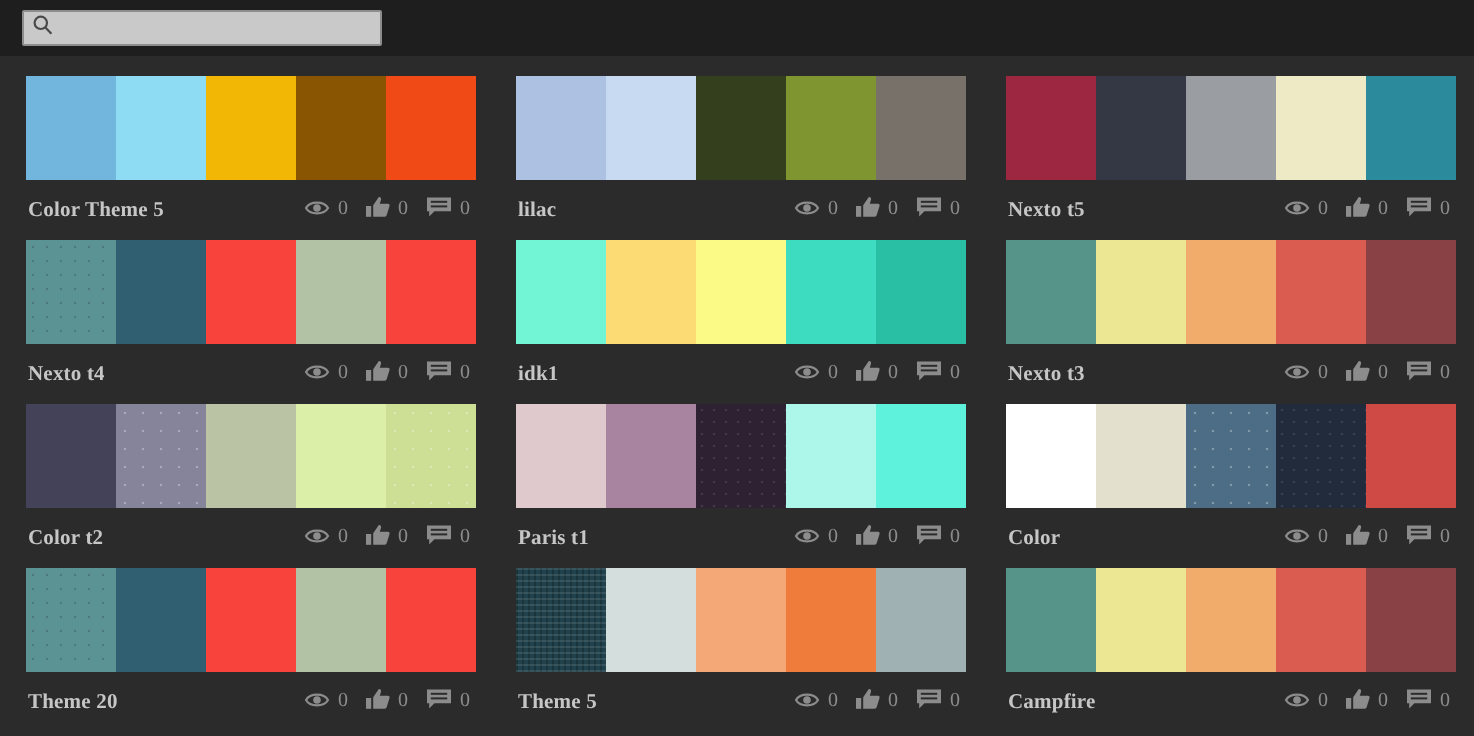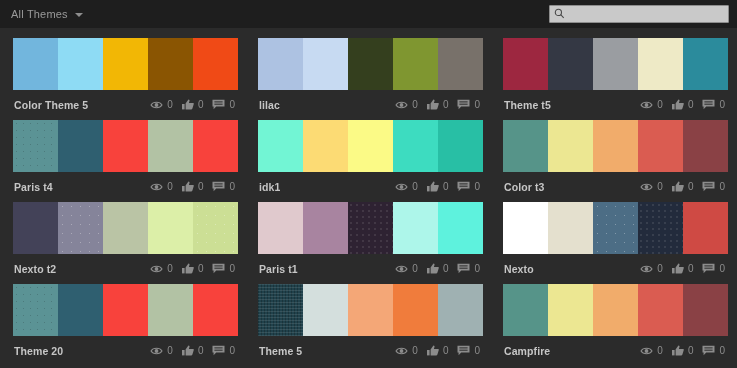--- a/index.html
+++ b/index.html
@@ -106,20 +106,21 @@
     flex: 1 1 20%;
     height: 100%;
   }
 
   .card-meta {
     height: 30px;
     display: flex;
     align-items: center;
     justify-content: space-between;
     padding: 0 3px 0 1px;
+    font-family: Liberation Serif, serif;
   }
 
   .theme-name {
     font-size: 10.5px;
     color: #c6c6c6;
     font-weight: bold;
     letter-spacing: 0.1px;
     white-space: nowrap;
     overflow: hidden;
     text-overflow: ellipsis;
@@ -163,24 +164,20 @@
     background-image:
       repeating-linear-gradient(0deg, rgba(255,255,255,0.10) 0 1px, transparent 1px 3px),
       repeating-linear-gradient(90deg, rgba(0,0,0,0.22) 0 1px, transparent 1px 3px);
   }
 </style>
 </head>
 <body>
 
 <div class="header">
 
-  <div class="filter-dropdown">
-    <span class="filter-label">All Themes</span>
-    <span class="chevron-down"></span>
-  </div>
 
   <div class="search-wrap">
     <span class="search-icon">
       <svg width="11" height="11" viewBox="0 0 11 11">
         <circle cx="4.4" cy="4.4" r="3.1" fill="none" stroke="#4a4a4a" stroke-width="1.1"></circle>
         <line x1="6.7" y1="6.7" x2="9.7" y2="9.9" stroke="#4a4a4a" stroke-width="1.1"></line>
       </svg>
     </span>
     <input class="search-input" type="text" placeholder="" style="">
   </div>
@@ -262,21 +259,21 @@
     </div>
     <div class="theme-card">
       <div class="swatch-row">
         <div class="swatch " style="background-color: rgb(157, 39, 64);"></div>
         <div class="swatch " style="background-color: rgb(52, 56, 68);"></div>
         <div class="swatch " style="background-color: rgb(154, 157, 161);"></div>
         <div class="swatch " style="background-color: rgb(238, 234, 198);"></div>
         <div class="swatch " style="background-color: rgb(43, 139, 156);"></div>
       </div>
       <div class="card-meta">
-        <span class="theme-name">Theme t5</span>
+        <span class="theme-name">Nexto t5</span>
         <div class="stats">
           <div class="stat">
             <span class="stat-icon"><svg width="13" height="10" viewBox="0 0 13 10">
                 <path d="M1 5 C3 1.4 10 1.4 12 5 C10 8.6 3 8.6 1 5 Z" fill="none" stroke="#8c8c8c" stroke-width="1.1"></path>
                 <circle cx="6.5" cy="5" r="1.9" fill="#8c8c8c"></circle>
               </svg></span>
             <span class="stat-count">0</span>
           </div>
           <div class="stat">
             <span class="stat-icon"><svg width="12" height="11" viewBox="0 0 12 11">
@@ -298,21 +295,21 @@
     </div>
     <div class="theme-card">
       <div class="swatch-row">
         <div class="swatch tex-dots" style="background-color: rgb(91, 147, 149);"></div>
         <div class="swatch " style="background-color: rgb(47, 95, 112);"></div>
         <div class="swatch " style="background-color: rgb(248, 66, 60);"></div>
         <div class="swatch " style="background-color: rgb(178, 194, 164);"></div>
         <div class="swatch " style="background-color: rgb(248, 66, 60);"></div>
       </div>
       <div class="card-meta">
-        <span class="theme-name">Paris t4</span>
+        <span class="theme-name">Nexto t4</span>
         <div class="stats">
           <div class="stat">
             <span class="stat-icon"><svg width="13" height="10" viewBox="0 0 13 10">
                 <path d="M1 5 C3 1.4 10 1.4 12 5 C10 8.6 3 8.6 1 5 Z" fill="none" stroke="#8c8c8c" stroke-width="1.1"></path>
                 <circle cx="6.5" cy="5" r="1.9" fill="#8c8c8c"></circle>
               </svg></span>
             <span class="stat-count">0</span>
           </div>
           <div class="stat">
             <span class="stat-icon"><svg width="12" height="11" viewBox="0 0 12 11">
@@ -370,21 +367,21 @@
     </div>
     <div class="theme-card">
       <div class="swatch-row">
         <div class="swatch " style="background-color: rgb(86, 148, 137);"></div>
         <div class="swatch " style="background-color: rgb(236, 231, 146);"></div>
         <div class="swatch " style="background-color: rgb(241, 172, 107);"></div>
         <div class="swatch " style="background-color: rgb(218, 92, 81);"></div>
         <div class="swatch " style="background-color: rgb(138, 65, 69);"></div>
       </div>
       <div class="card-meta">
-        <span class="theme-name">Color t3</span>
+        <span class="theme-name">Nexto t3</span>
         <div class="stats">
           <div class="stat">
             <span class="stat-icon"><svg width="13" height="10" viewBox="0 0 13 10">
                 <path d="M1 5 C3 1.4 10 1.4 12 5 C10 8.6 3 8.6 1 5 Z" fill="none" stroke="#8c8c8c" stroke-width="1.1"></path>
                 <circle cx="6.5" cy="5" r="1.9" fill="#8c8c8c"></circle>
               </svg></span>
             <span class="stat-count">0</span>
           </div>
           <div class="stat">
             <span class="stat-icon"><svg width="12" height="11" viewBox="0 0 12 11">
@@ -406,21 +403,21 @@
     </div>
     <div class="theme-card">
       <div class="swatch-row">
         <div class="swatch " style="background-color: rgb(67, 66, 88);"></div>
         <div class="swatch tex-dots-light" style="background-color: rgb(133, 132, 154);"></div>
         <div class="swatch " style="background-color: rgb(186, 196, 165);"></div>
         <div class="swatch " style="background-color: rgb(220, 239, 168);"></div>
         <div class="swatch tex-dots-light" style="background-color: rgb(204, 223, 149);"></div>
       </div>
       <div class="card-meta">
-        <span class="theme-name">Nexto t2</span>
+        <span class="theme-name">Color t2</span>
         <div class="stats">
           <div class="stat">
             <span class="stat-icon"><svg width="13" height="10" viewBox="0 0 13 10">
                 <path d="M1 5 C3 1.4 10 1.4 12 5 C10 8.6 3 8.6 1 5 Z" fill="none" stroke="#8c8c8c" stroke-width="1.1"></path>
                 <circle cx="6.5" cy="5" r="1.9" fill="#8c8c8c"></circle>
               </svg></span>
             <span class="stat-count">0</span>
           </div>
           <div class="stat">
             <span class="stat-icon"><svg width="12" height="11" viewBox="0 0 12 11">
@@ -478,21 +475,21 @@
     </div>
     <div class="theme-card">
       <div class="swatch-row">
         <div class="swatch " style="background-color: rgb(255, 255, 255);"></div>
         <div class="swatch " style="background-color: rgb(228, 224, 206);"></div>
         <div class="swatch tex-dots-light" style="background-color: rgb(76, 109, 133);"></div>
         <div class="swatch tex-dots-dark" style="background-color: rgb(34, 43, 60);"></div>
         <div class="swatch " style="background-color: rgb(207, 74, 68);"></div>
       </div>
       <div class="card-meta">
-        <span class="theme-name">Nexto</span>
+        <span class="theme-name">Color</span>
         <div class="stats">
           <div class="stat">
             <span class="stat-icon"><svg width="13" height="10" viewBox="0 0 13 10">
                 <path d="M1 5 C3 1.4 10 1.4 12 5 C10 8.6 3 8.6 1 5 Z" fill="none" stroke="#8c8c8c" stroke-width="1.1"></path>
                 <circle cx="6.5" cy="5" r="1.9" fill="#8c8c8c"></circle>
               </svg></span>
             <span class="stat-count">0</span>
           </div>
           <div class="stat">
             <span class="stat-icon"><svg width="12" height="11" viewBox="0 0 12 11">

